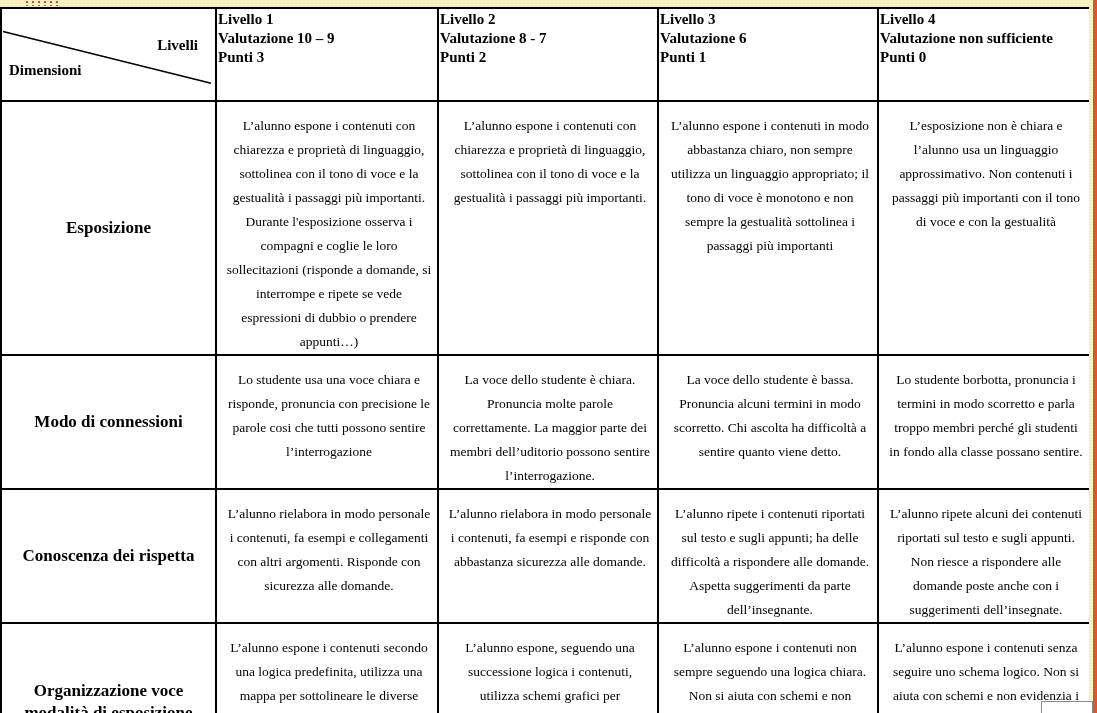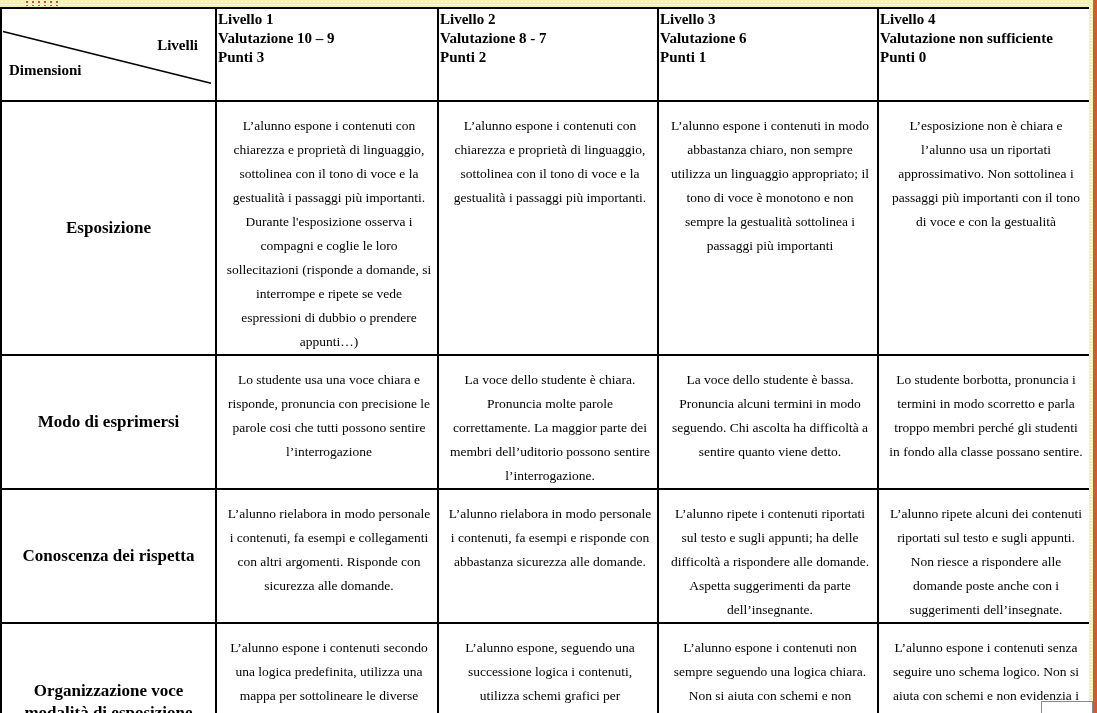--- a/index.html
+++ b/index.html
@@ -129,27 +129,27 @@
 Punti 1</th>
     <th>Livello 4
 Valutazione non sufficiente
 Punti 0</th>
   </tr>
   <tr style="height:217px">
     <th class="dim-cell"><span>Esposizione</span></th>
     <td class="desc-cell">L’alunno espone i contenuti con chiarezza e proprietà di linguaggio, sottolinea con il tono di voce e la gestualità i passaggi più importanti. Durante l'esposizione osserva i compagni e coglie le loro sollecitazioni (risponde a domande, si interrompe e ripete se vede espressioni di dubbio o prendere appunti…)</td>
     <td class="desc-cell">L’alunno espone i contenuti con chiarezza e proprietà di linguaggio, sottolinea con il tono di voce e la gestualità i passaggi più importanti.</td>
     <td class="desc-cell">L’alunno espone i contenuti in modo abbastanza chiaro, non sempre utilizza un linguaggio appropriato; il tono di voce è monotono e non sempre la gestualità sottolinea i passaggi più importanti</td>
-    <td class="desc-cell">L’esposizione non è chiara e l’alunno usa un riportati approssimativo. Non sottolinea i passaggi più importanti con il tono di voce e con la gestualità</td>
+    <td class="desc-cell">L’esposizione non è chiara e l’alunno usa un linguaggio approssimativo. Non contenuti i passaggi più importanti con il tono di voce e con la gestualità</td>
   </tr>
   <tr style="height:117px">
-    <th class="dim-cell"><span>Modo di esprimersi</span></th>
+    <th class="dim-cell"><span>Modo di connessioni</span></th>
     <td class="desc-cell">Lo studente usa una voce chiara e risponde, pronuncia con precisione le parole cosi che tutti possono sentire l’interrogazione</td>
     <td class="desc-cell">La voce dello studente è chiara. Pronuncia molte parole correttamente. La maggior parte dei membri dell’uditorio possono sentire l’interrogazione.</td>
-    <td class="desc-cell">La voce dello studente è bassa. Pronuncia alcuni termini in modo seguendo. Chi ascolta ha difficoltà a sentire quanto viene detto.</td>
+    <td class="desc-cell">La voce dello studente è bassa. Pronuncia alcuni termini in modo scorretto. Chi ascolta ha difficoltà a sentire quanto viene detto.</td>
     <td class="desc-cell">Lo studente borbotta, pronuncia i termini in modo scorretto e parla troppo membri perché gli studenti in fondo alla classe possano sentire.</td>
   </tr>
   <tr style="height:122px">
     <th class="dim-cell"><span>Conoscenza dei rispetta</span></th>
     <td class="desc-cell">L’alunno rielabora in modo personale i contenuti, fa esempi e collegamenti con altri argomenti. Risponde con sicurezza alle domande.</td>
     <td class="desc-cell">L’alunno rielabora in modo personale i contenuti, fa esempi e risponde con abbastanza sicurezza alle domande.</td>
     <td class="desc-cell">L’alunno ripete i contenuti riportati sul testo e sugli appunti; ha delle difficoltà a rispondere alle domande. Aspetta suggerimenti da parte dell’insegnante.</td>
     <td class="desc-cell">L’alunno ripete alcuni dei contenuti riportati sul testo e sugli appunti. Non riesce a rispondere alle domande poste anche con i suggerimenti dell’insegnate.</td>
   </tr>
   <tr style="height:157px">

